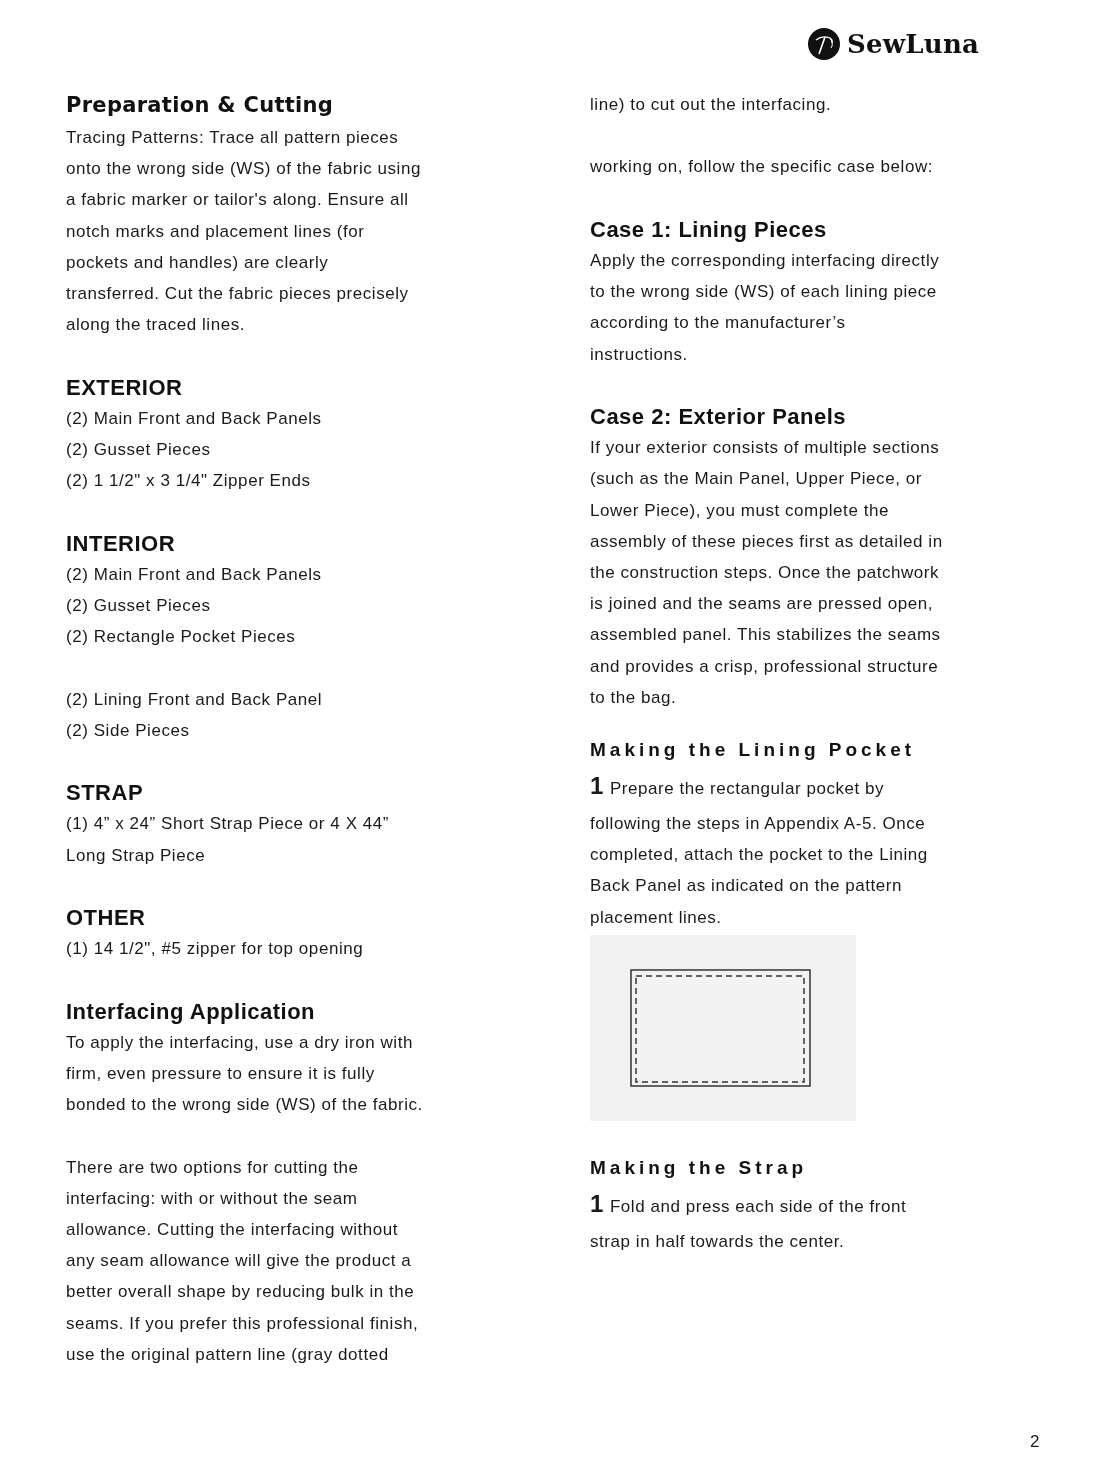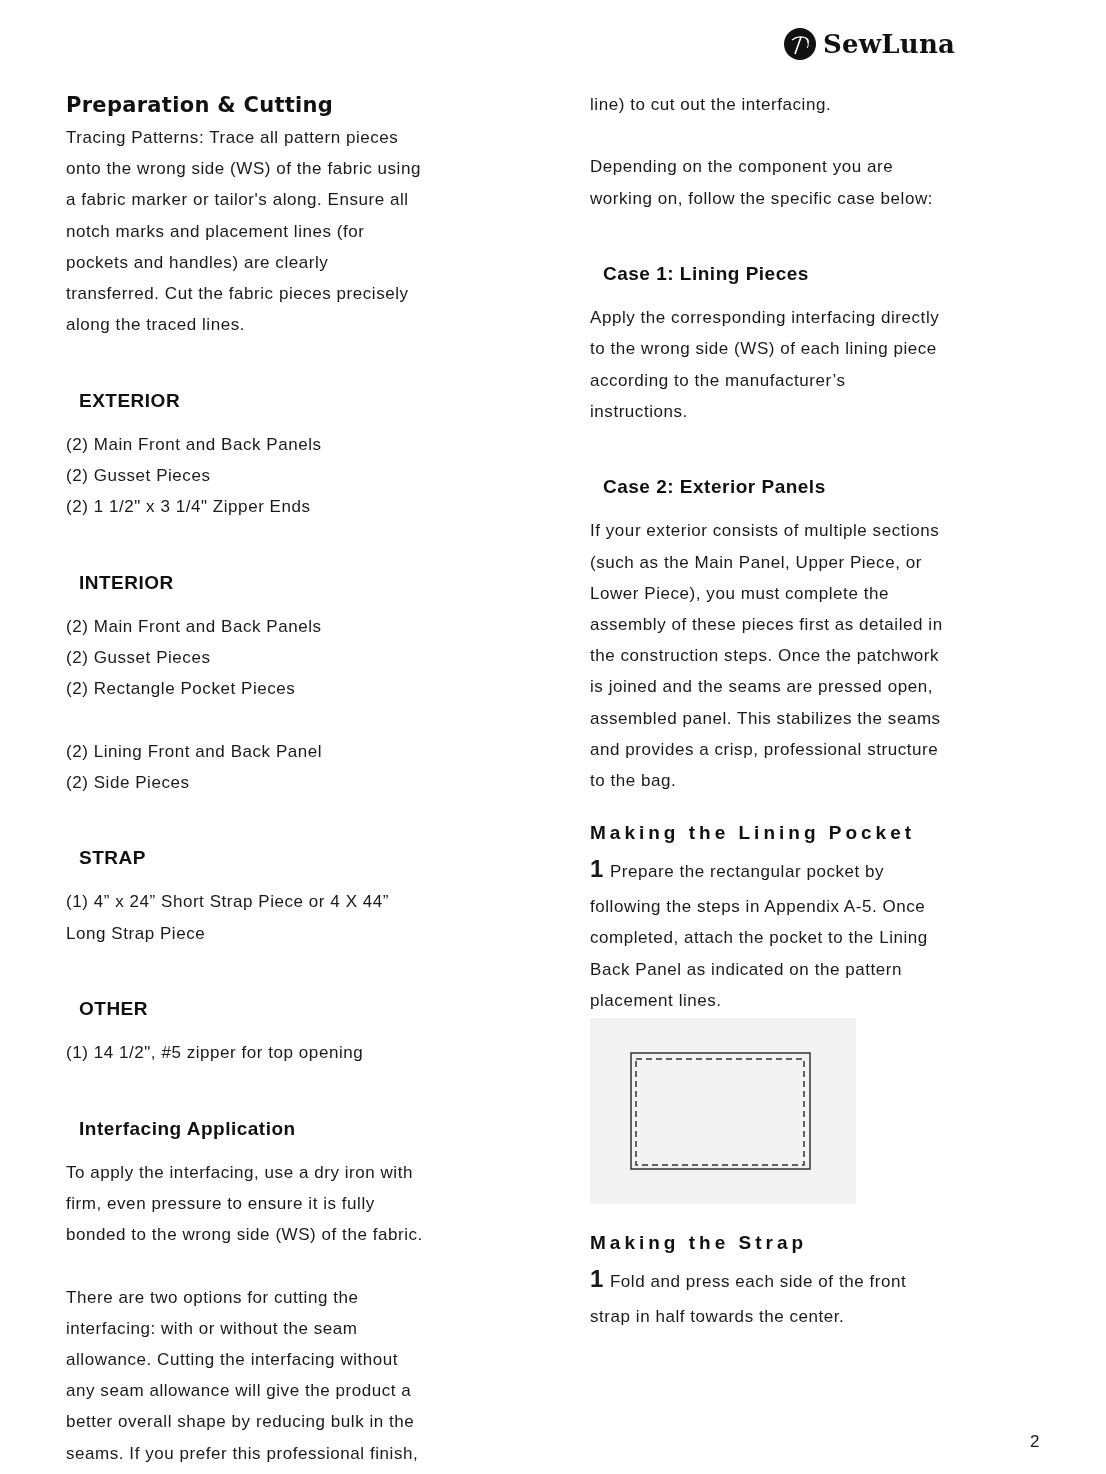--- a/index.html
+++ b/index.html
@@ -1,21 +1,21 @@
 <!DOCTYPE html>
 <html><head>
   <meta charset="utf-8">
   <style>
     html, body { margin: 0; padding: 0; background: #ffffff; }
     body {
       width: 1106px; height: 1474px; position: relative; overflow: hidden;
       font-family: "DejaVu Sans", sans-serif; color: #1a1a1a;
     }
     .logo {
-      position: absolute; left: 784px; top: 24px; height: 40px;
+      position: absolute; left: 808px; top: 24px; height: 40px;
       display: flex; align-items: center;
     }
     .logo-mark {
       width: 32px; height: 32px; border-radius: 50%; background: #111;
       display: inline-block; position: relative; margin-right: 7px;
     }
     .logo-mark svg { position: absolute; left: 0; top: 0; }
     .logo-text {
       font-family: "DejaVu Serif", serif; font-weight: bold; font-size: 26px;
       color: #111; letter-spacing: 0.2px;
@@ -25,21 +25,21 @@
     .col-right { left: 590px; width: 470px; }
     .h1 {
       font-size: 21px; font-weight: bold; color: #111; margin: 0;
       line-height: 34px; letter-spacing: 0.3px;
     }
     .p {
       font-size: 17px; line-height: 31.2px; margin: 0; letter-spacing: 0.55px;
       font-family: "Liberation Sans", sans-serif; color: #1a1a1a;
     }
     .sub {
-      font-size: 19px; font-weight: bold; line-height: 31.2px; margin: 13px;
+      font-size: 22px; font-weight: bold; line-height: 31.2px; margin: 0;
       letter-spacing: 0.5px; font-family: "Liberation Sans", sans-serif; color: #111;
     }
     .gap { height: 31.2px; }
     .spaced {
       font-size: 19px; font-weight: bold; letter-spacing: 4px; line-height: 34px;
       margin: 0; font-family: "Liberation Sans", sans-serif; color: #111;
     }
     .step-num { font-size: 24px; font-weight: bold; margin-right: 6px; }
     .figure {
       width: 266px; height: 186px; background: #f2f2f2; position: relative;
@@ -125,21 +125,20 @@
     <p class="p">any seam allowance will give the product a</p>
     <p class="p">better overall shape by reducing bulk in the</p>
     <p class="p">seams. If you prefer this professional finish,</p>
     <p class="p">use the original pattern line (gray dotted</p>
   </div>
 </div>
 
 <div class="col col-right" style="top:89px;">
   <p class="p">line) to cut out the interfacing.</p>
   <div class="gap"></div>
-  <p class="p">Depending on the component you are</p>
   <p class="p">working on, follow the specific case below:</p>
   <div class="gap"></div>
 
   <div>
     <p class="sub">Case 1: Lining Pieces</p>
     <p class="p">Apply the corresponding interfacing directly</p>
     <p class="p">to the wrong side (WS) of each lining piece</p>
     <p class="p">according to the manufacturer’s</p>
     <p class="p">instructions.</p>
   </div>
@@ -168,21 +167,21 @@
     <p class="p">Back Panel as indicated on the pattern</p>
     <p class="p">placement lines.</p>
     <div class="figure">
       <svg width="266" height="186" viewBox="0 0 266 186">
         <rect x="41" y="35" width="179" height="116" fill="none" stroke="#333" stroke-width="1.5"></rect>
         <rect x="46" y="41" width="168" height="106" fill="none" stroke="#333" stroke-width="1.5" stroke-dasharray="6,4"></rect>
       </svg>
     </div>
   </div>
 
-  <div style="margin-top:22px;">
+  <div style="margin-top:30px;">
     <p class="spaced">Making the Strap</p>
     <p class="p" style="line-height:38px;">
       <span class="step-num">1</span><span>Fold and press each side of the front</span>
     </p>
     <p class="p">strap in half towards the center.</p>
   </div>
 </div>
 
 <div class="page-num">2</div>
 

